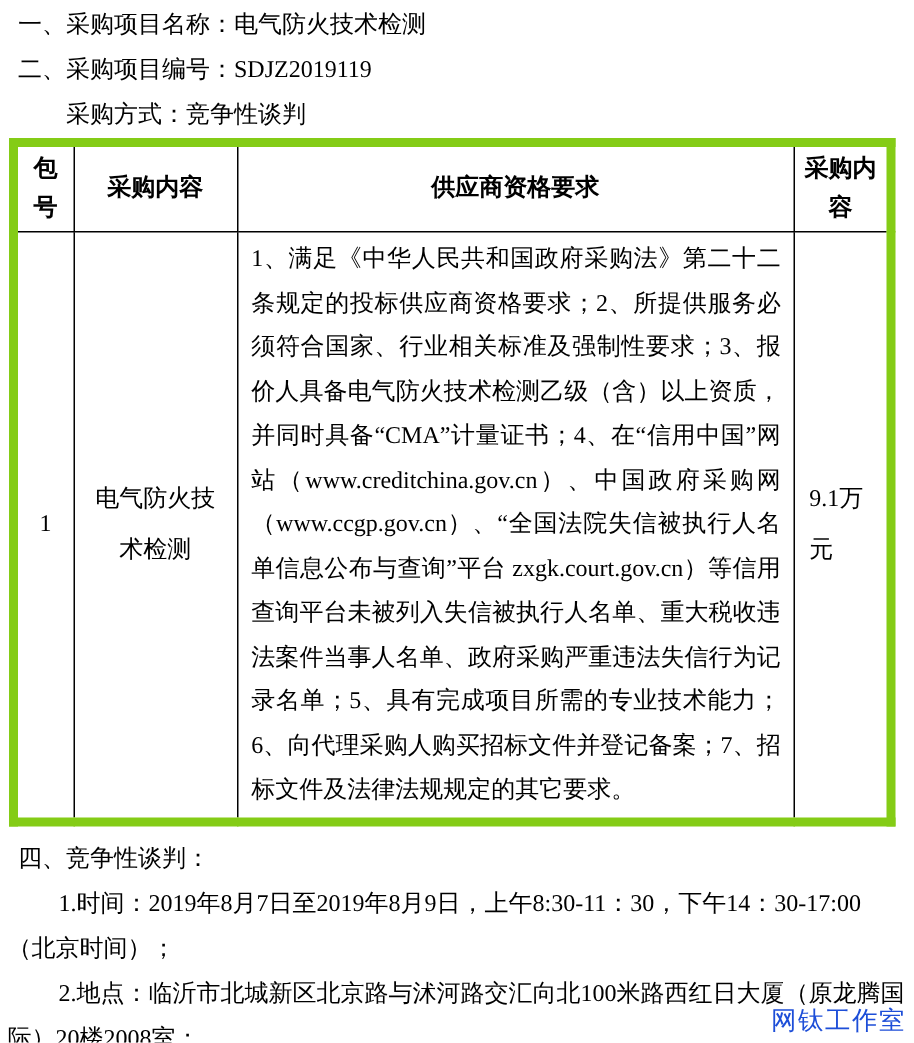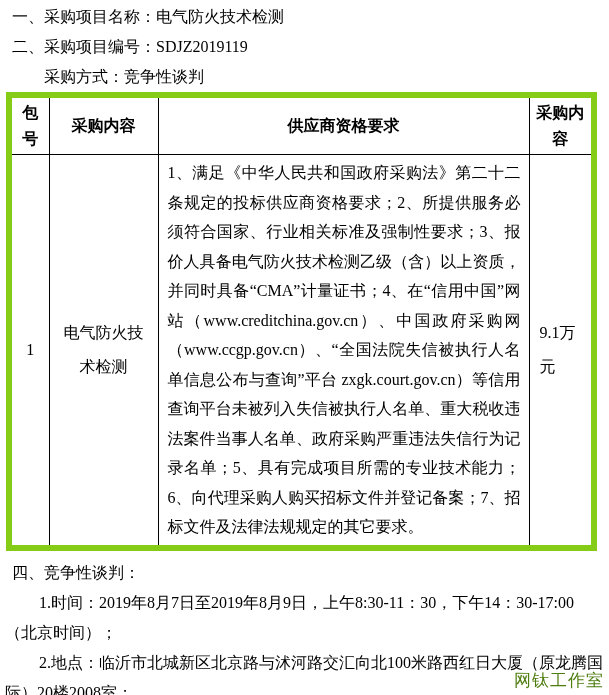--- a/index.html
+++ b/index.html
@@ -100,15 +100,15 @@
       </tr>
     </tbody>
   </table>
 
   <div class="sec4">
     <p class="title">四、竞争性谈判：</p>
     <p class="para">1.时间：2019年8月7日至2019年8月9日，上午8:30-11：30，下午14：30-17:00（北京时间）；</p>
     <p class="para">2.地点：临沂市北城新区北京路与沭河路交汇向北100米路西红日大厦（原龙腾国际）20楼2008室；</p>
   </div>
 
-  <div class="watermark" style="color: #4d7c0f; margin-left: 28px;">网钛工作室</div>
+  <div class="watermark" style="color: #1d4ed8; margin-left: 28px;">网钛工作室</div>
 
 </div>
 
 </body></html>

